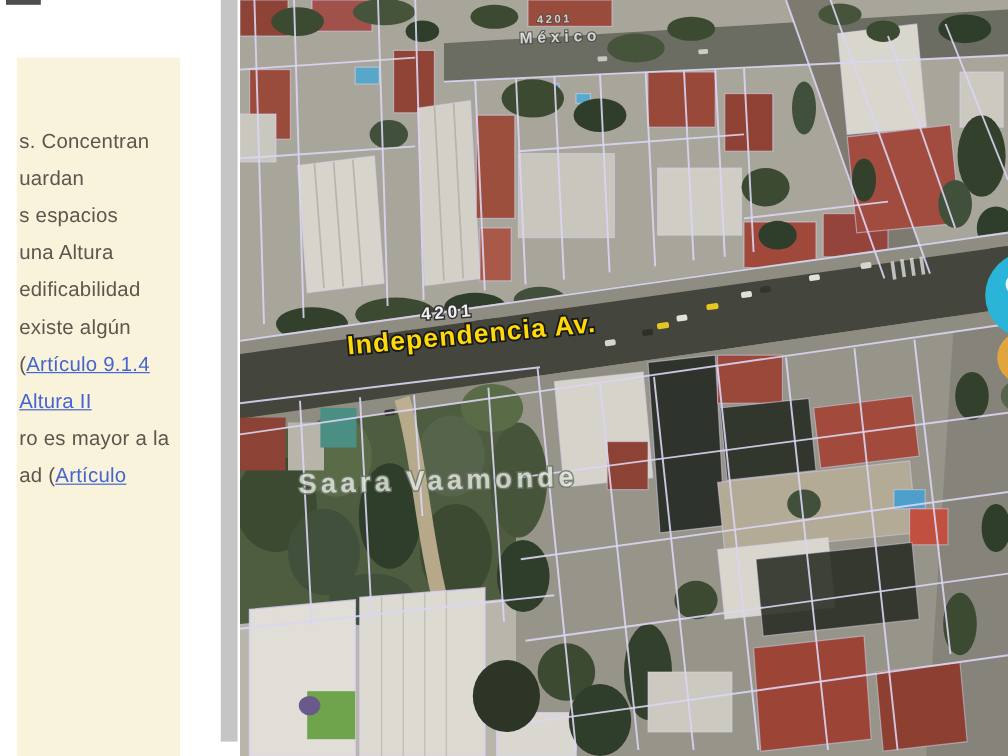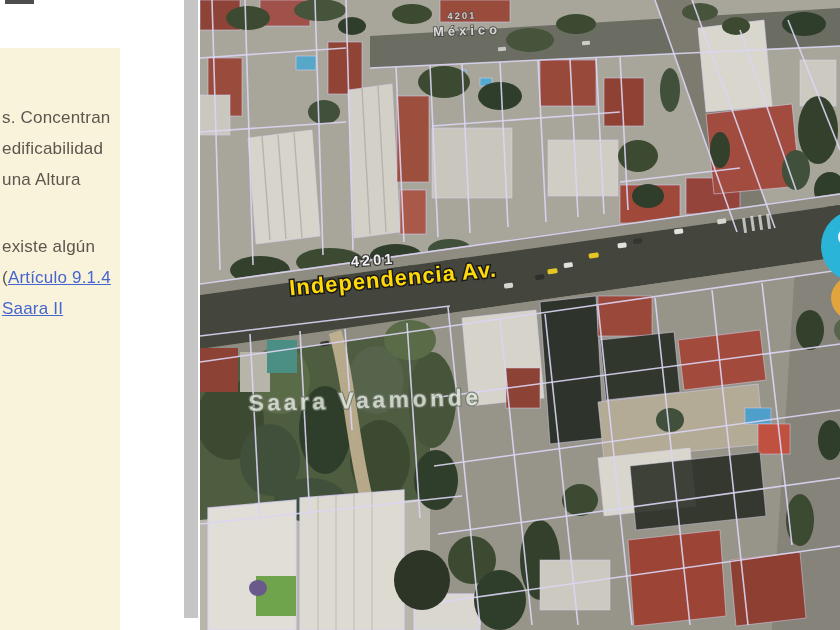--- a/index.html
+++ b/index.html
@@ -6,25 +6,25 @@
     --cream:#faf3dc; --text:#5c564e; --link:#4565cf; --scrollbar:#c5c5c5;
     --label-yellow:#ffd908; --marker-teal:#2ab5d8; --marker-orange:#e2a43c;
     --parcel:#d9d2f2;
   }
   *{margin:0;padding:0;box-sizing:border-box;}
   html,body{width:840px;height:630px;overflow:hidden;background:#fff;
     font-family:"Liberation Sans",sans-serif;}
   #stage{position:relative;width:840px;height:630px;background:#fff;}
 
   
-  .info-panel{position:absolute;left:0;top:48px;width:120px;height:582px;
+  .info-panel{position:absolute;left:14px;top:48px;width:136px;height:582px;
     background:var(--cream);padding:54px 0 0 2px;overflow:hidden;}
   .pline{height:31px;line-height:31px;font-size:17px;color:var(--text);
     white-space:nowrap;letter-spacing:.2px;}
-  .pbreak{margin-top:36px;}
+  .pbreak{}
   .plink{color:var(--link);text-decoration:underline;cursor:pointer;}
 
   .truncated-top{position:absolute;left:5px;top:0;width:29px;height:4px;background:#4d4d4d;}
 
   .scrollbar{position:absolute;left:184px;top:0;width:14px;height:618px;
     background:var(--scrollbar);cursor:pointer;}
 
   .map-pane{position:absolute;left:200px;top:0;width:640px;height:630px;cursor:grab;}
   .map-pane svg{display:block;}
   text{font-family:"Liberation Sans",sans-serif;}
@@ -33,25 +33,29 @@
 </head>
 <body>
 
 <div id="stage">
 
   <div class="truncated-top"></div>
 
   <div class="info-panel">
     <div>
         <div class="pline"><span>s. Concentran</span></div>
+        <div class="pline"><span>uardan</span></div>
+        <div class="pline"><span>s espacios</span></div>
+        <div class="pline"><span>una Altura</span></div>
         <div class="pline"><span>edificabilidad</span></div>
-        <div class="pline"><span>una Altura</span></div>
         <div class="pline pbreak"><span>existe algún</span></div>
         <div class="pline"><span>(</span><a href="#" class="plink">Artículo 9.1.4</a></div>
-        <div class="pline"><a href="#" class="plink">Saara II</a></div>
+        <div class="pline"><a href="#" class="plink">Altura II</a></div>
+        <div class="pline"><span>ro es mayor a la</span></div>
+        <div class="pline"><span>ad (</span><a href="#" class="plink">Artículo</a></div>
       </div>
   </div>
 
   <div class="scrollbar"></div>
 
   <div class="map-pane">
   <svg width="640" height="630" viewBox="0 0 640 630">
 
     <rect x="0" y="0" width="640" height="630" fill="#a8a69a"></rect>
     <polygon points="0,332 250,302 262,522 0,548" fill="#4e5c40"></polygon>

